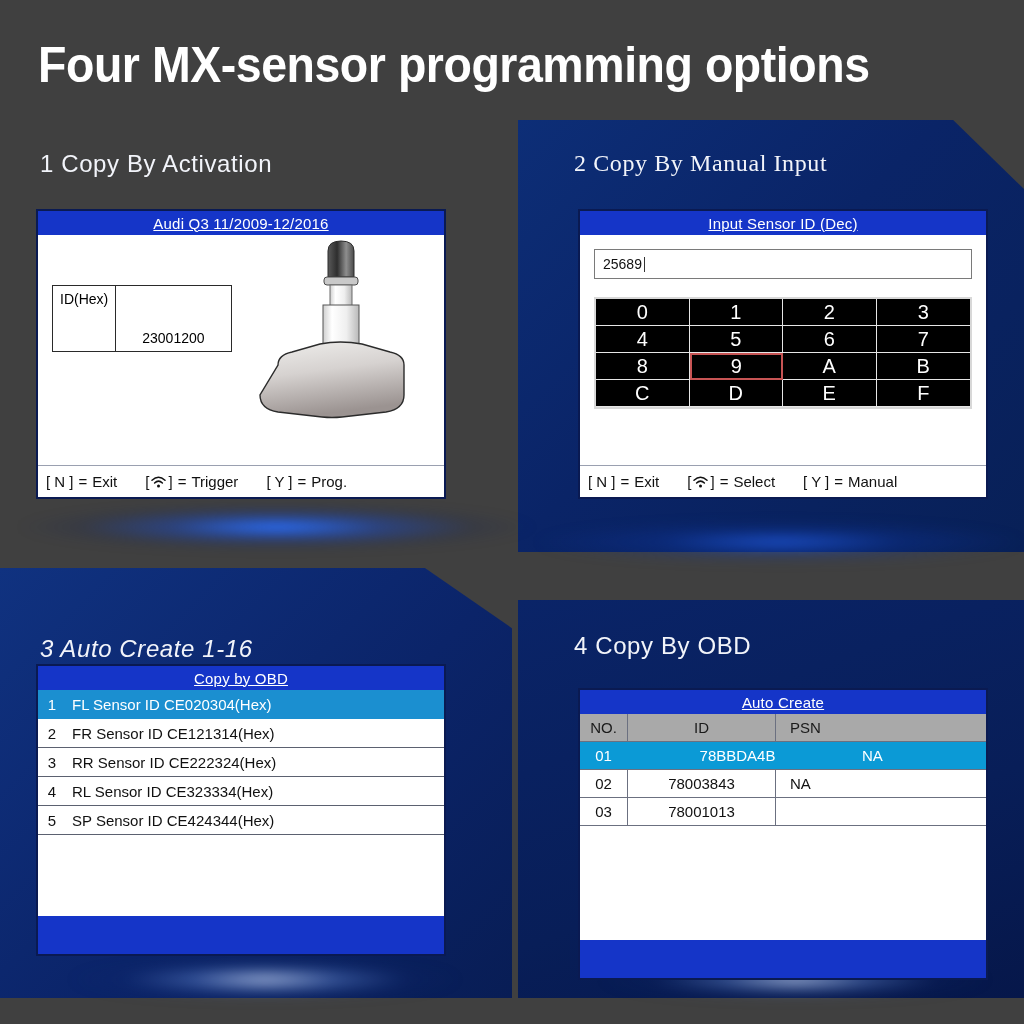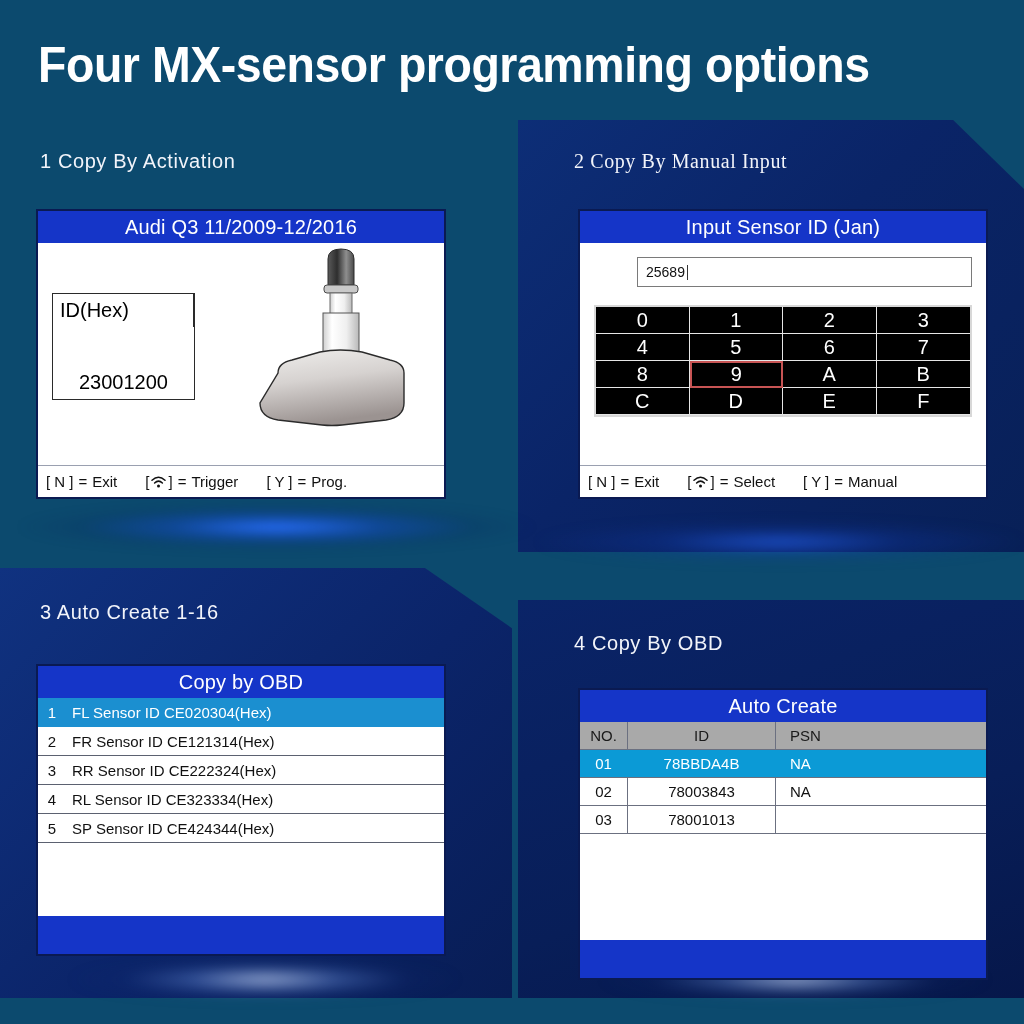--- a/index.html
+++ b/index.html
@@ -3,21 +3,21 @@
 <meta charset="utf-8">
 <title>Four MX-sensor programming options</title>
 <style>
   * { margin:0; padding:0; box-sizing:border-box; }
   html, body {
     width:1024px; height:1024px;
     background:#000;
     font-family:"Liberation Sans", sans-serif;
     overflow:hidden;
   }
-  #root { position:relative; width:1024px; height:1024px; background:#0c4a6e; }
+  #root { position:relative; width:1024px; height:1024px; background:#404040; }
 
   
   .title {
     position:absolute; left:38px; top:30px;
     width:960px; height:70px;
     color:#fff;
     font-family:"Liberation Sans", sans-serif;
     font-weight:bold;
     font-size:50px;
     line-height:70px;
@@ -67,80 +67,80 @@
     background:radial-gradient(ellipse 50% 48% at 50% 45%, rgba(225,235,255,0.85) 0%, rgba(120,160,235,0.40) 32%, rgba(20,45,120,0.12) 62%, rgba(0,0,0,0) 84%);
     filter:blur(7px);
   }
 
   
   .caption {
     position:absolute;
     color:#f2f4fa;
     font-family:"Liberation Sans", sans-serif;
     font-weight:300;
-    font-size:20px;
+    font-size:24px;
     letter-spacing:0.6px;
     white-space:nowrap;
   }
   .cap-1 { left:40px;  top:150px; }
   .cap-2 { left:574px; top:150px;font-family:Liberation Serif, serif; }
-  .cap-3 { left:40px;  top:601px; }
+  .cap-3 { left:40px;  top:635px;font-style:italic; }
   .cap-4 { left:574px; top:632px; }
 
   
   .screen {
     position:absolute;
     background:#fff;
     border:2px solid #0a1a52;
     display:flex; flex-direction:column;
     overflow:hidden;
   }
   .screen-1 { left:36px;  top:209px; width:410px; height:290px; }
   .screen-2 { left:578px; top:209px; width:410px; height:290px; }
   .screen-3 { left:36px;  top:664px; width:410px; height:292px;justify-content:flex-end; }
   .screen-4 { left:578px; top:688px; width:410px; height:292px; }
 
   .scr-header {
-    flex:0 0 auto; height:32px;
+    flex:0 0 auto; height:24px;
     background:#1535c8;
     color:#fff;
     display:flex; align-items:center; justify-content:center;
-    font-size:20px; letter-spacing:0.2px;
+    font-size:15px; letter-spacing:0.2px;text-decoration:underline;
   }
   .scr-body { flex:1 1 auto; background:#fff; position:relative; overflow:hidden; }
   .scr-footer {
     flex:0 0 auto; height:32px;
     background:#fff; border-top:1px solid #9aa0b0;
     display:flex; align-items:center; padding:0 8px;
     font-size:15px; color:#111;
     white-space:nowrap; gap:3px;
   }
   .scr-footer .grp { display:flex; align-items:center; gap:5px; }
   .scr-footer .sp { width:22px; }
   .key { font-family:"Liberation Sans", sans-serif; }
   .wifi-key { display:inline-flex; align-items:center; gap:1px; }
   .wifi-key svg { display:block; }
 
   
   .idtable {
     position:absolute; left:14px; top:50px;
     display:flex; border:1px solid #2a2a2a;
-    font-size:20px; color:#000; background:#fff;flex-direction:column;
+    font-size:14px; color:#000; background:#fff;
   }
   .idtable .cell-l { padding:5px 7px; border-right:1px solid #2a2a2a; white-space:nowrap; }
   .idtable .cell-r { padding:5px 26px; white-space:nowrap;margin-top:39px; }
 
   .sensor-img { position:absolute; right:18px; top:4px; width:170px; height:190px; }
 
   
   .input-wrap { position:absolute; left:14px; top:14px; right:14px; }
   .input-box {
     height:30px; border:1px solid #7a7a7a; background:#fff;
     display:flex; align-items:center; padding:0 8px;
-    font-size:14px; color:#111;margin-left:43px;
+    font-size:14px; color:#111;
   }
   .caret {
     display:inline-block; width:1px; height:15px;
     background:#333; margin-left:2px;
   }
   .keypad {
     position:absolute; left:14px; right:14px; top:62px;
     background:#000; border:2px solid #d8d8d8;
     display:grid; grid-template-columns:repeat(4,1fr);
     grid-auto-rows:27px;
@@ -166,21 +166,21 @@
   .list-row.sel { background:#1b8fd0; color:#fff; border-bottom-color:#1b8fd0; }
   .scr3-footer { flex:0 0 auto; height:38px; background:#1535c8; }
 
   
   .tbl { position:absolute; inset:0; background:#fff; }
   .tbl-row { display:flex; height:28px; font-size:15px; color:#111; border-bottom:1px solid #6b7080; }
   .tbl-row .c-no  { flex:0 0 48px; display:flex; align-items:center; justify-content:center; border-right:1px solid #6b7080; }
   .tbl-row .c-id  { flex:0 0 148px; display:flex; align-items:center; justify-content:center; border-right:1px solid #6b7080; }
   .tbl-row .c-psn { flex:1 1 auto; display:flex; align-items:center; padding-left:14px; }
   .tbl-row.head { background:#a9a9a9; color:#1a1a1a; }
-  .tbl-row.sel { background:#0b9ad6; color:#fff; }
+  .tbl-row.sel { background:#0b9ad6; color:#fff;gap:36px; }
   .tbl-row.sel .c-no, .tbl-row.sel .c-id { border-right-color:#0b9ad6; }
   .scr4-footer { flex:0 0 auto; height:38px; background:#1535c8; }
 </style>
 </head>
 <body>
 
 <div id="root">
 
   <div class="plate plate-2"></div>
   <div class="plate plate-3"></div>
@@ -256,21 +256,21 @@
       <span class="sp"></span>
       <span class="grp">
         <span class="key">[ Y ]</span>
         <span>=</span>
         <span>Prog.</span>
       </span>
     </div>
   </div>
 
   <div class="screen screen-2">
-    <div class="scr-header">Input Sensor ID (Jan)</div>
+    <div class="scr-header">Input Sensor ID (Dec)</div>
     <div class="scr-body">
       <div class="input-wrap">
         <div class="input-box">
           <span>25689</span>
           <span class="caret"></span>
         </div>
       </div>
       <div class="keypad" id="keypad">
           <div class="kp-cell">0</div>
           <div class="kp-cell">1</div>

